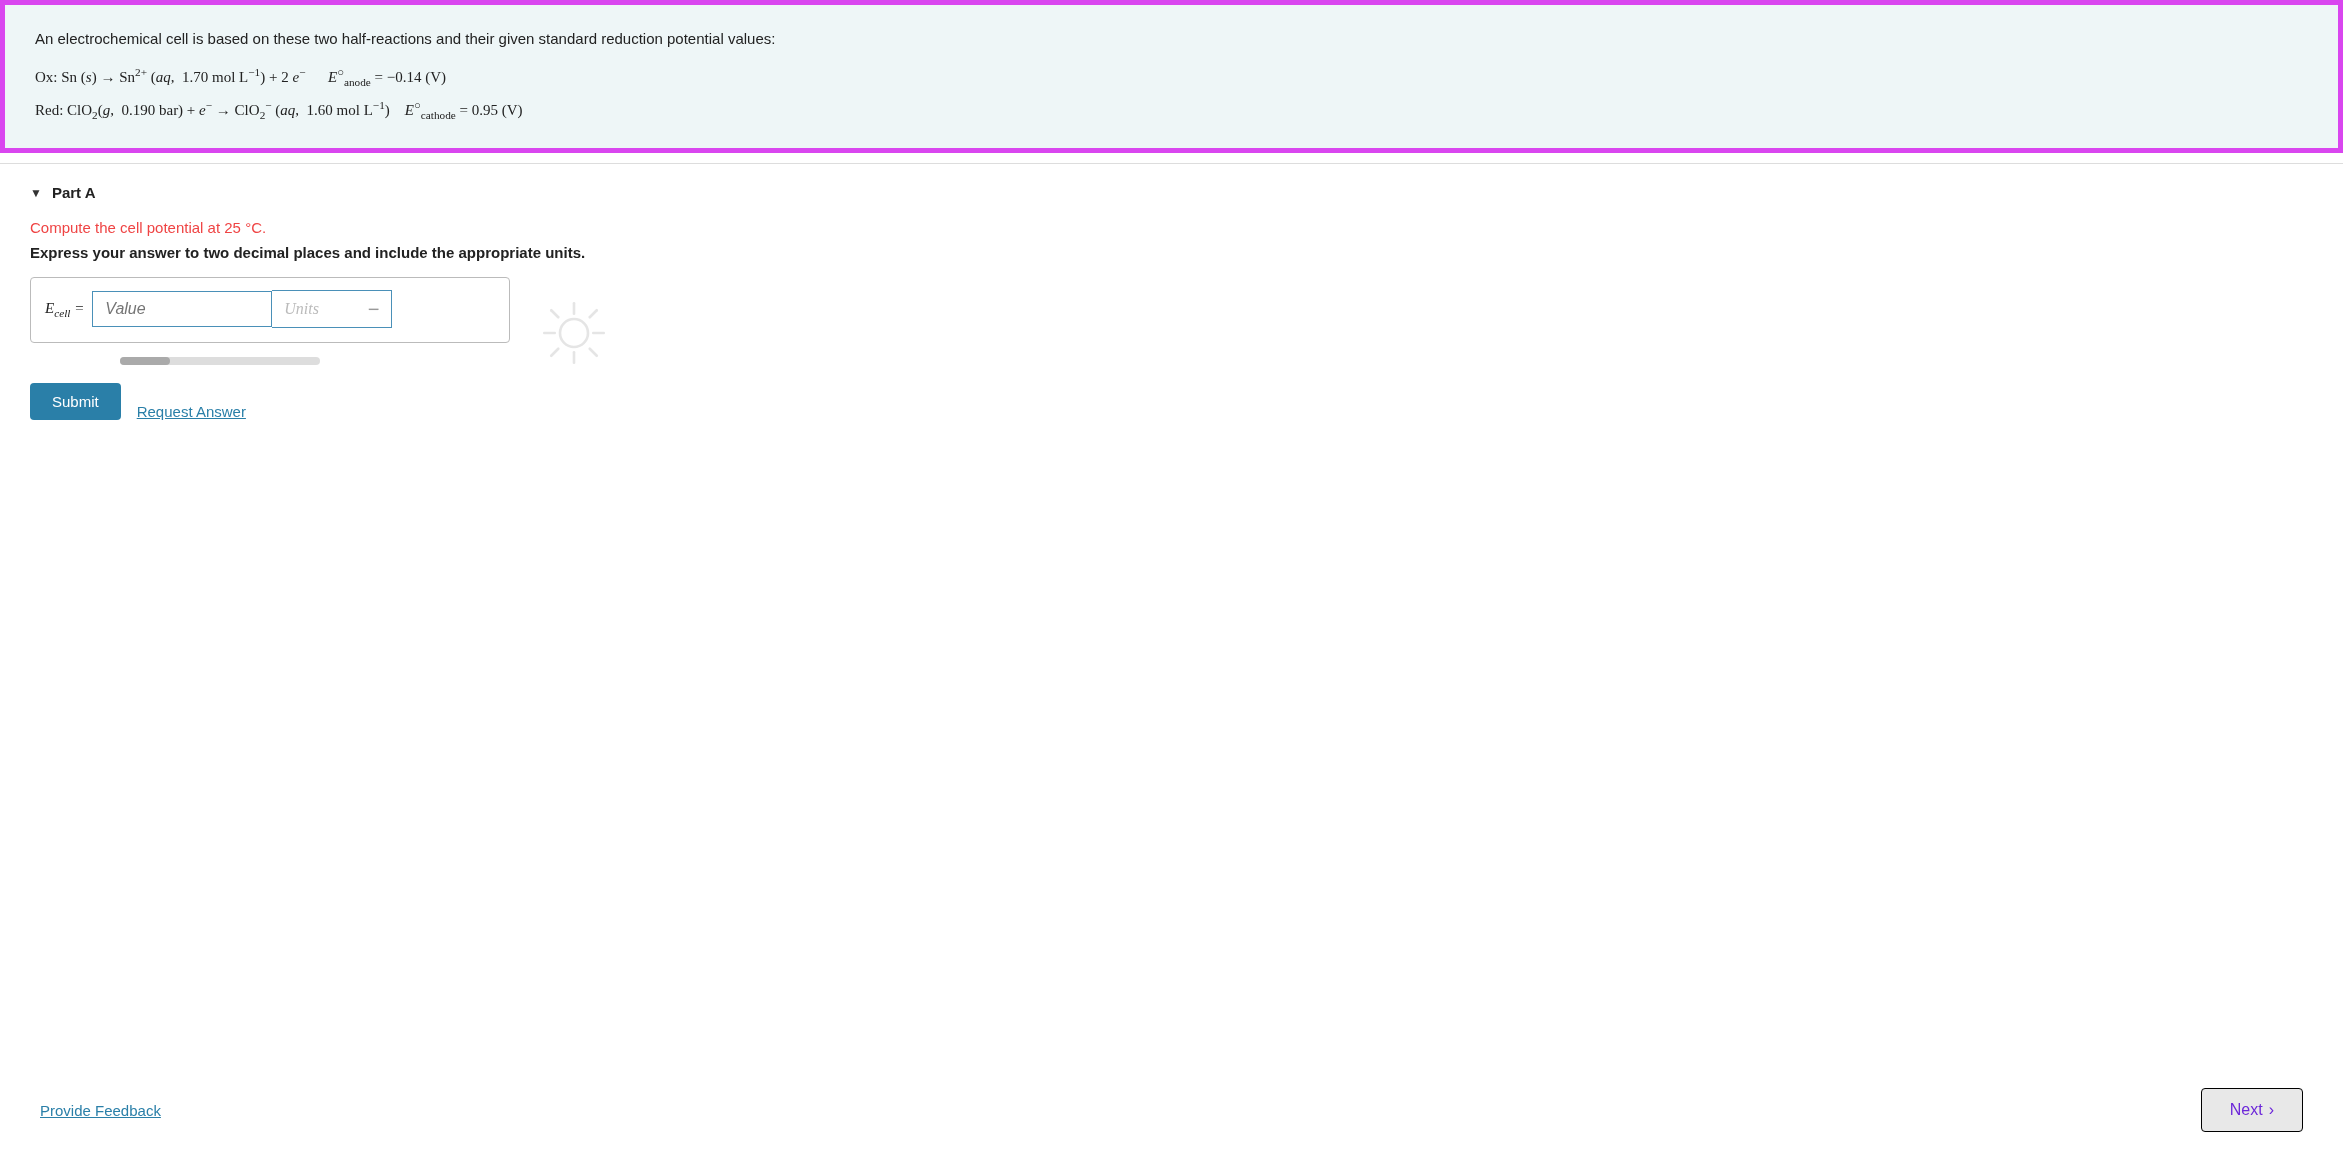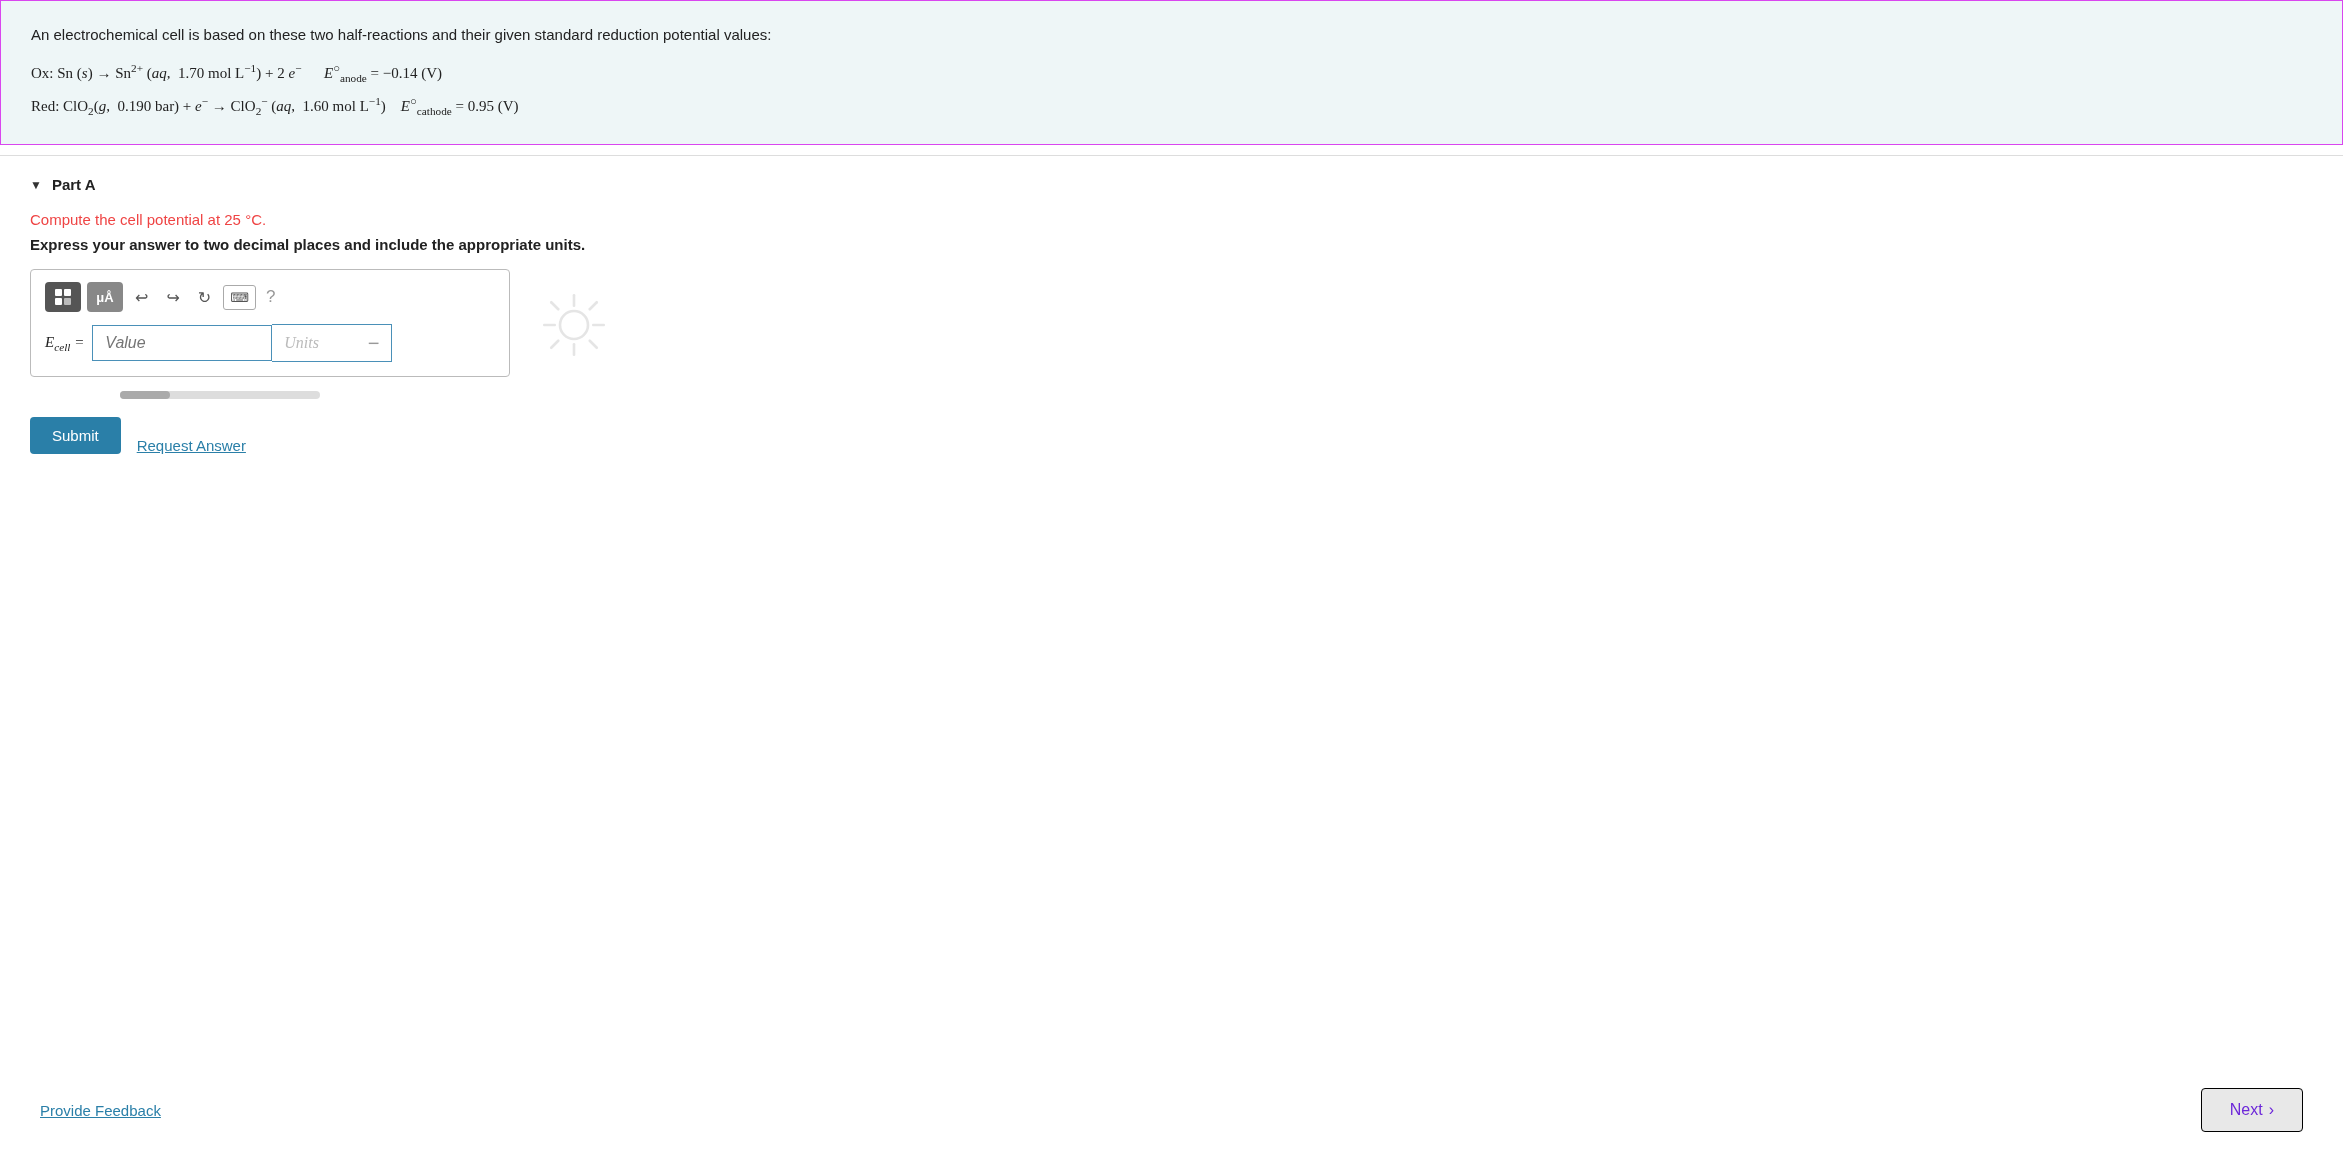--- a/index.html
+++ b/index.html
@@ -14,21 +14,21 @@
       max-width: 2343px;
       min-height: 1172px;
       display: flex;
       flex-direction: column;
       position: relative;
     }
 
     
     .problem-box {
       background: #eef6f7;
-      border: 1px solid #d946ef;
+      border: 5px solid #d946ef;
       padding: 22px 30px;
       margin: 0;
     }
 
     .problem-box p {
       font-size: 15px;
       line-height: 1.6;
       color: #222;
     }
 
@@ -363,36 +363,20 @@
     </div>
 
     <p class="question-text">
       Compute the cell potential at 25 °C.
     </p>
     <p class="instruction-text">Express your answer to two decimal places and include the appropriate units.</p>
 
     
     <div class="answer-area" style="position:relative;">
       
-      <div class="toolbar">
-        <button class="toolbar-btn active" title="Template">
-          <div class="grid-icon">
-            <span></span>
-              <span></span>
-              <span></span>
-              <span style="background:#bbb;"></span>
-          </div>
-        </button>
-        <button class="mu-btn">μÅ</button>
-        <button class="toolbar-btn-light" title="Undo">↩</button>
-        <button class="toolbar-btn-light" title="Redo">↪</button>
-        <button class="toolbar-btn-light" title="Refresh">↻</button>
-        <button class="keyboard-btn" title="Keyboard">⌨</button>
-        <button class="help-btn">?</button>
-      </div>
 
       
       <div class="input-row">
         <span class="ecell-label math-italic">
           <i>E</i><sub>cell</sub> =
         </span>
         <input type="text" class="value-input" placeholder="Value" style="">
         <div class="units-input">
           <span class="math-italic" style="color:#bbb; font-style:italic;">Units</span>
           <span class="units-minus">−</span>

